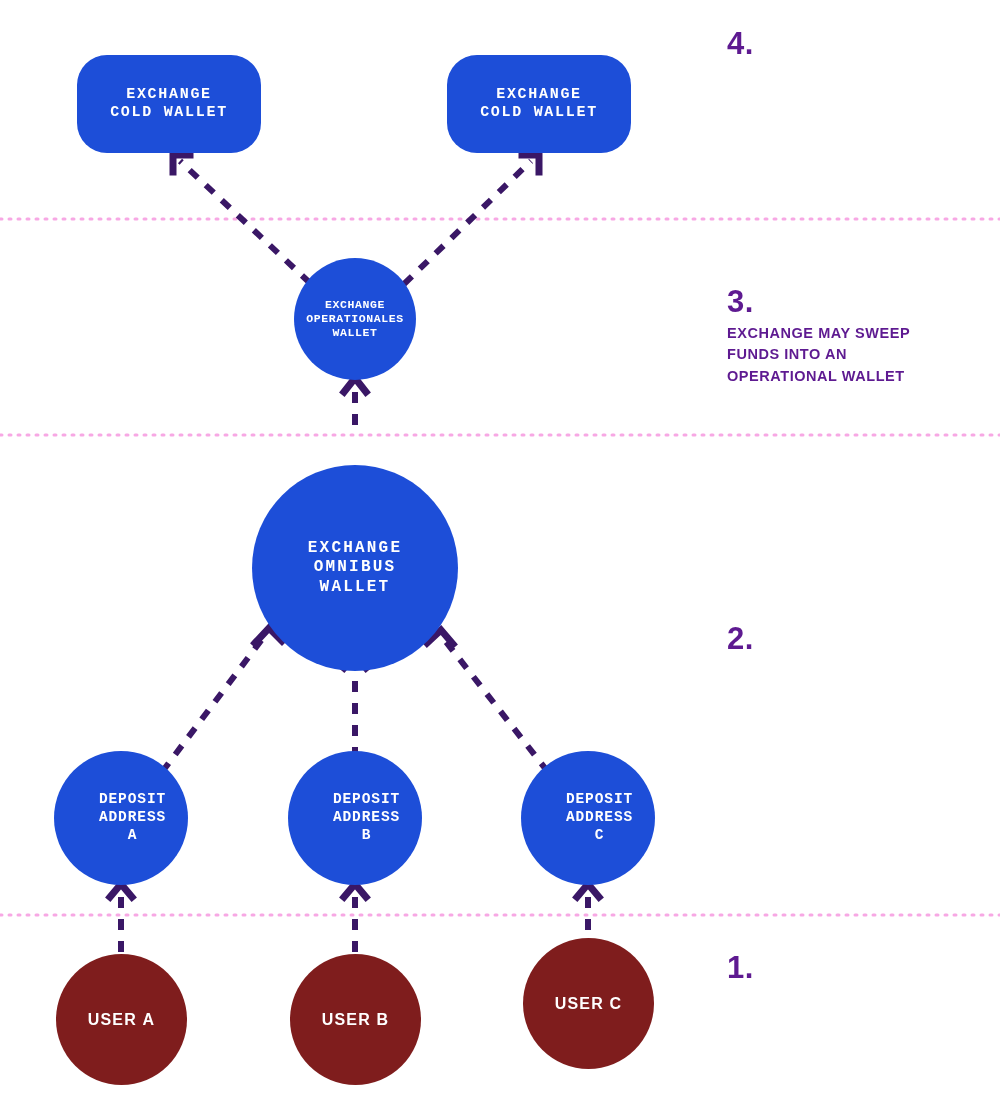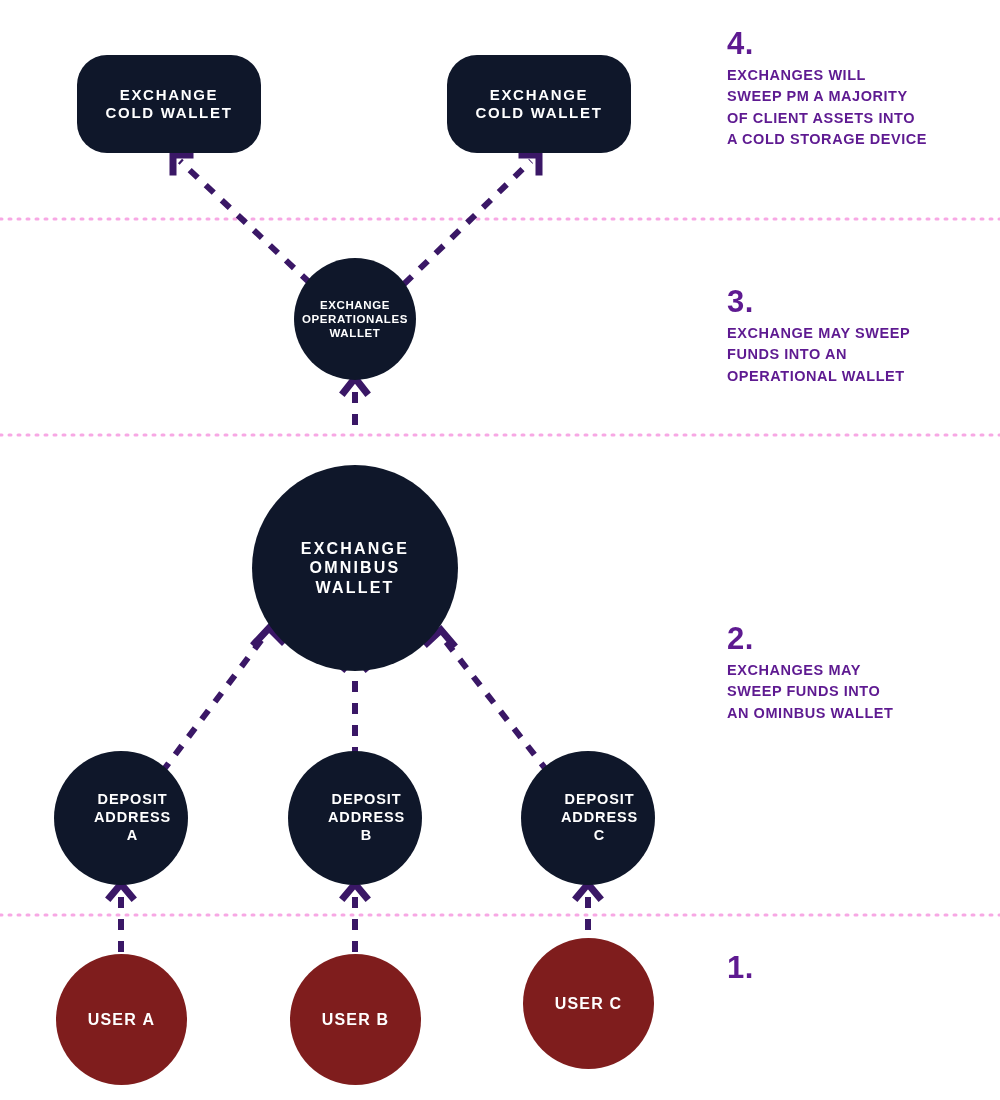--- a/index.html
+++ b/index.html
@@ -38,21 +38,21 @@
     text-align: center;
     color: #ffffff;
     box-sizing: border-box;
   }
   .node .label {
     line-height: 1.22;
     text-transform: uppercase;
   }
 
   .circle { border-radius: 50%; }
-  .pink   { background: #0f172a; }
+  .pink   { background: #1d4ed8; font-family: Liberation Mono, monospace; }
   .green  { background: #7f1d1d; }
 
   
   .coldwallet {
     border-radius: 30px;
     font-size: 15px;
     font-weight: 700;
     letter-spacing: 1.7px;
   }
 
@@ -227,37 +227,30 @@
   </div>
 
   <div class="node circle green" style="left:523px; top:938px; width:131px; height:131px;">
     <div class="label user-label">
       <span>USER </span><span class="idletter">C</span>
     </div>
   </div>
 
   <div class="step" style="left:727px; top:28px; width:250px;">
     <div class="step-num">4.</div>
-    <div class="step-body">EXCHANGES WILL
-SWEEP PM A MAJORITY
-OF CLIENT ASSETS INTO
-A COLD STORAGE DEVICE</div>
   </div>
 
   <div class="step" style="left:727px; top:286px; width:250px;">
     <div class="step-num">3.</div>
     <div class="step-body">EXCHANGE MAY SWEEP
 FUNDS INTO AN
 OPERATIONAL WALLET</div>
   </div>
 
   <div class="step" style="left:727px; top:623px; width:250px;">
     <div class="step-num">2.</div>
-    <div class="step-body">EXCHANGES MAY
-SWEEP FUNDS INTO
-AN OMINBUS WALLET</div>
   </div>
 
   <div class="step" style="left:727px; top:952px; width:250px;">
     <div class="step-num">1.</div>
   </div>
 
 </div>
 
 </body></html>

